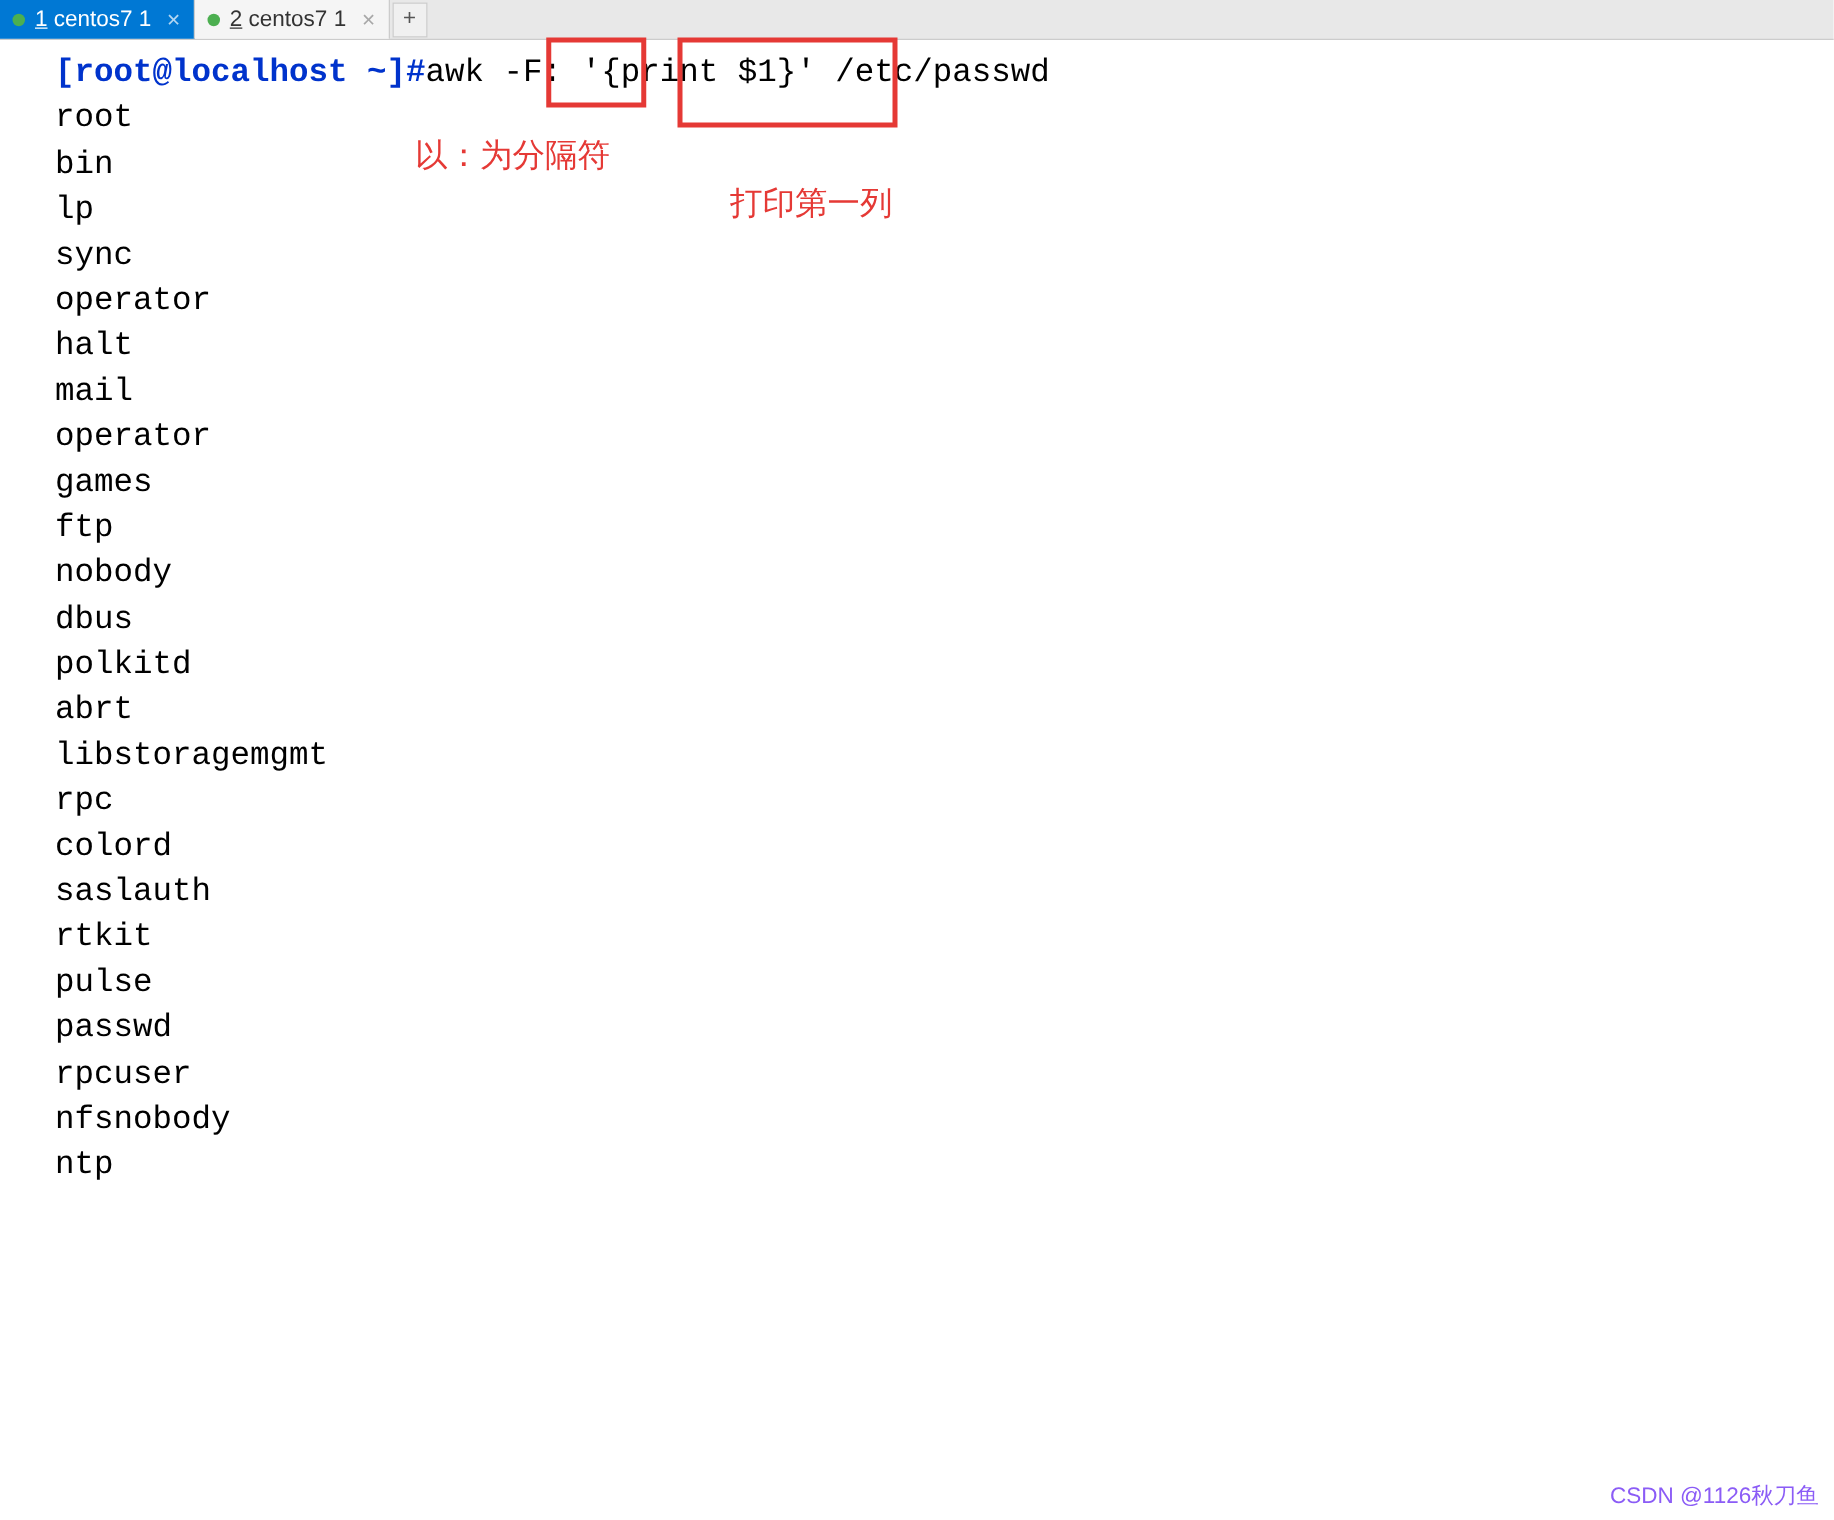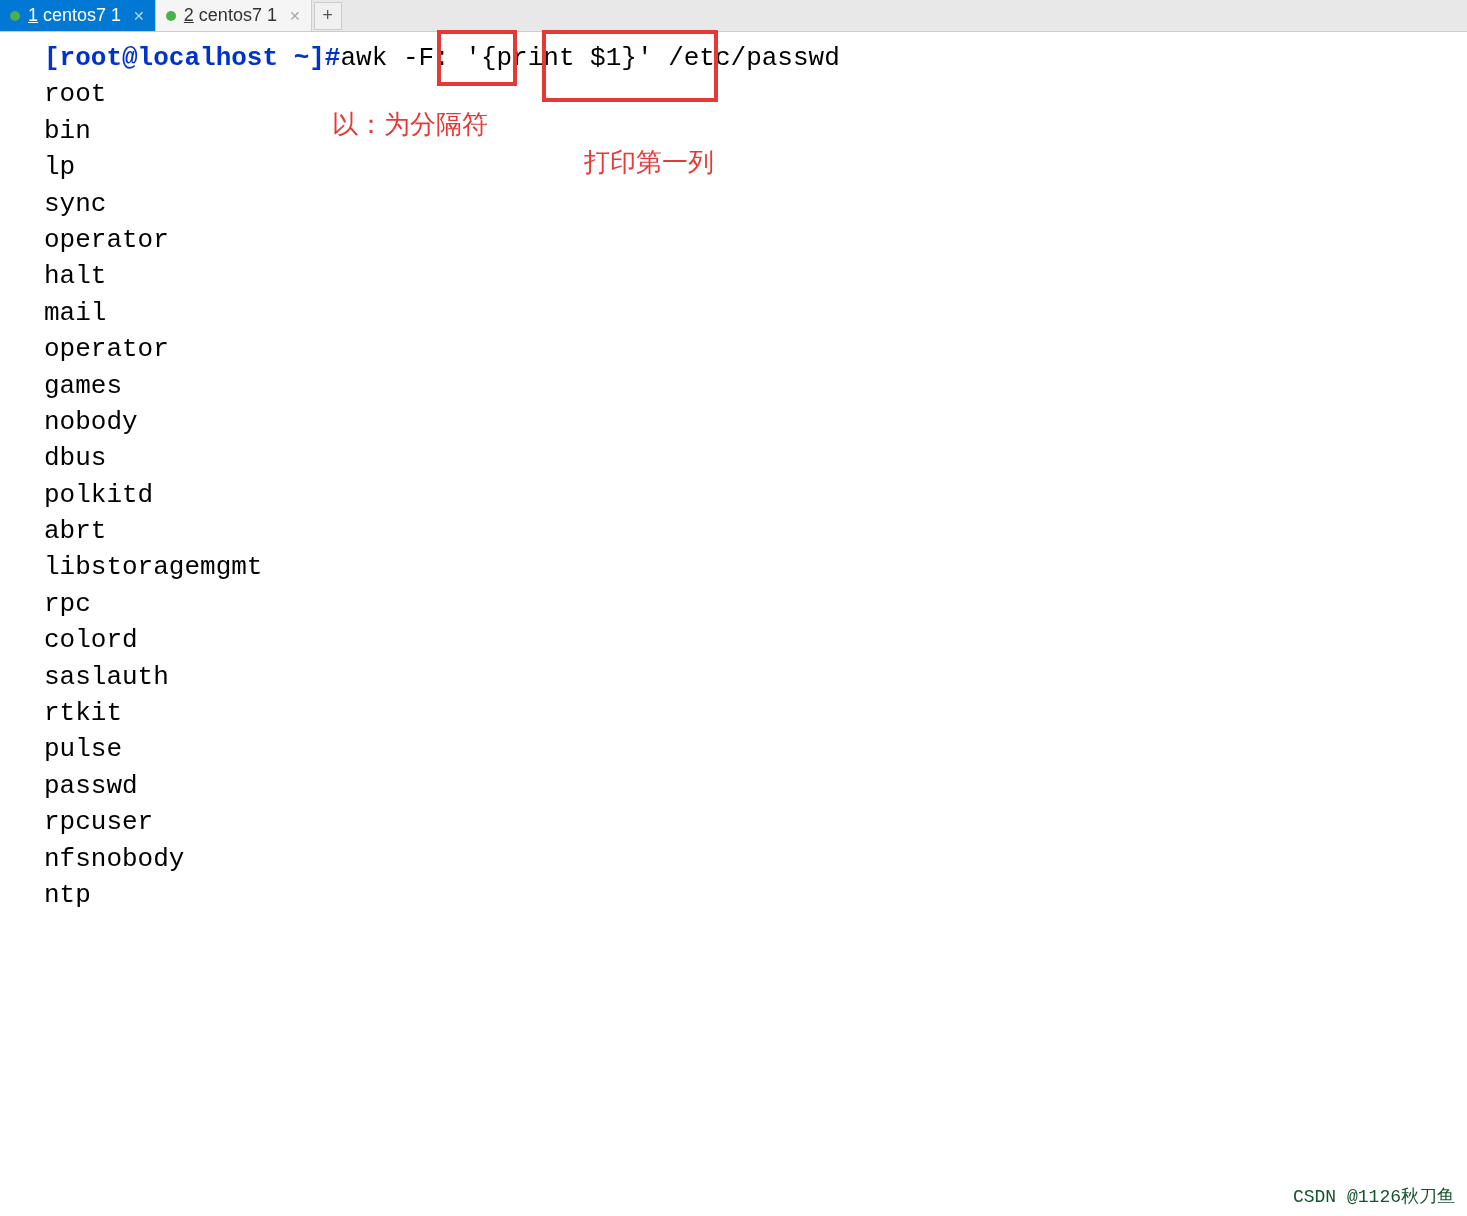--- a/index.html
+++ b/index.html
@@ -107,23 +107,23 @@
       position: absolute;
       color: #e53935;
       font-family: "Microsoft YaHei", Arial, sans-serif;
       font-size: 26px;
       pointer-events: none;
     }
     .watermark {
       position: absolute;
       bottom: 8px;
       right: 12px;
-      font-family: Liberation Mono, monospace;
+      font-family: Liberation Sans, sans-serif;
       font-size: 18px;
-      color: #14532d;
+      color: #8b5cf6;
     }
   </style>
 </head>
 <body>
 
 <div class="tab-bar">
   <div class="tab active">
     <span class="dot"></span>
     <span class="label"><span class="num">1</span> <span>centos7 1</span></span>
     <span class="close">✕</span>
@@ -141,20 +141,21 @@
   <div id="output">
       <div class="output-line">root</div>
       <div class="output-line">bin</div>
       <div class="output-line">lp</div>
       <div class="output-line">sync</div>
       <div class="output-line">operator</div>
       <div class="output-line">halt</div>
       <div class="output-line">mail</div>
       <div class="output-line">operator</div>
       <div class="output-line">games</div>
+      <div class="output-line">ftp</div>
       <div class="output-line">nobody</div>
       <div class="output-line">dbus</div>
       <div class="output-line">polkitd</div>
       <div class="output-line">abrt</div>
       <div class="output-line">libstoragemgmt</div>
       <div class="output-line">rpc</div>
       <div class="output-line">colord</div>
       <div class="output-line">saslauth</div>
       <div class="output-line">rtkit</div>
       <div class="output-line">pulse</div>

